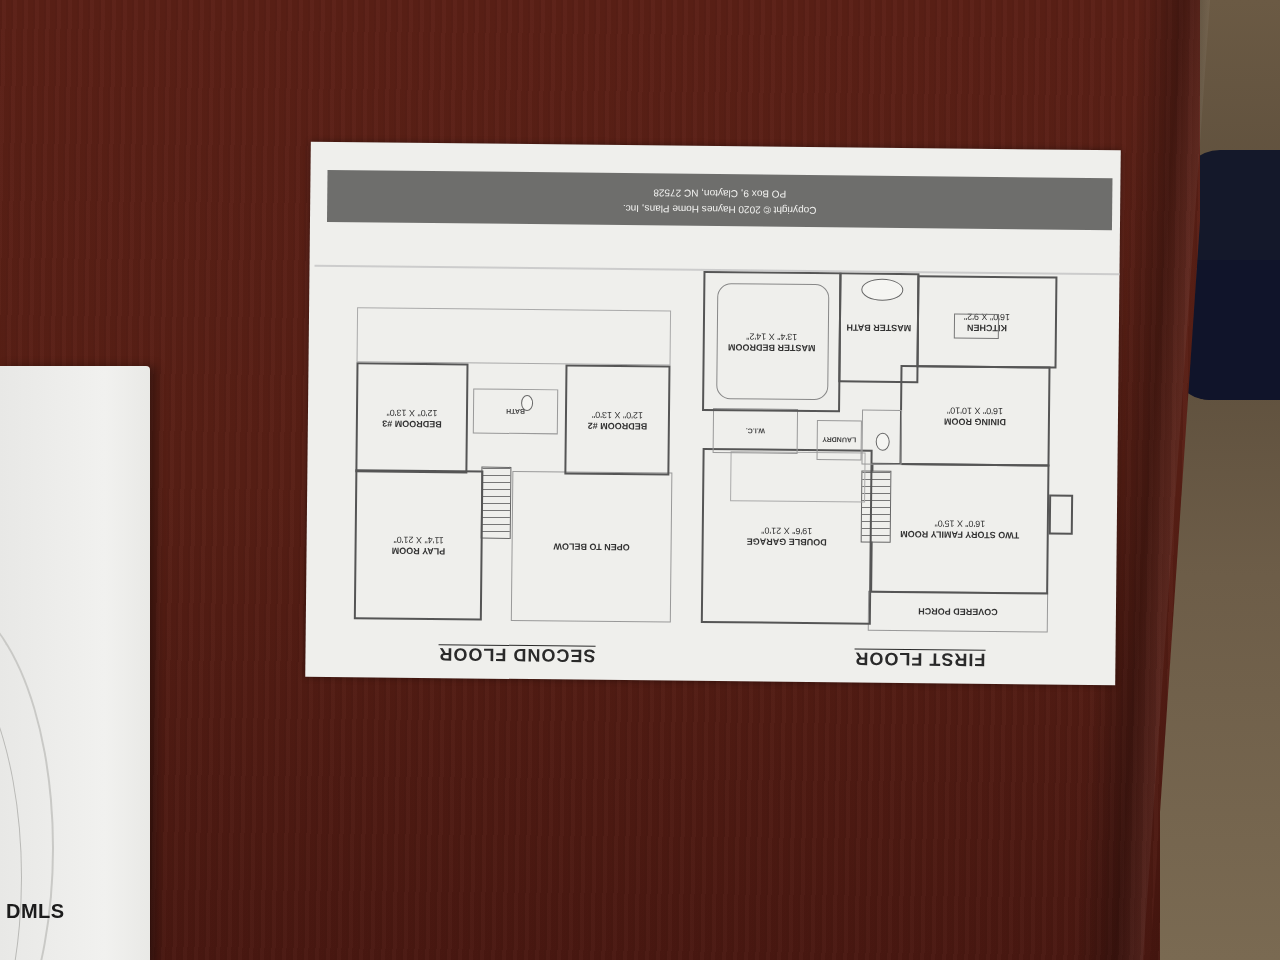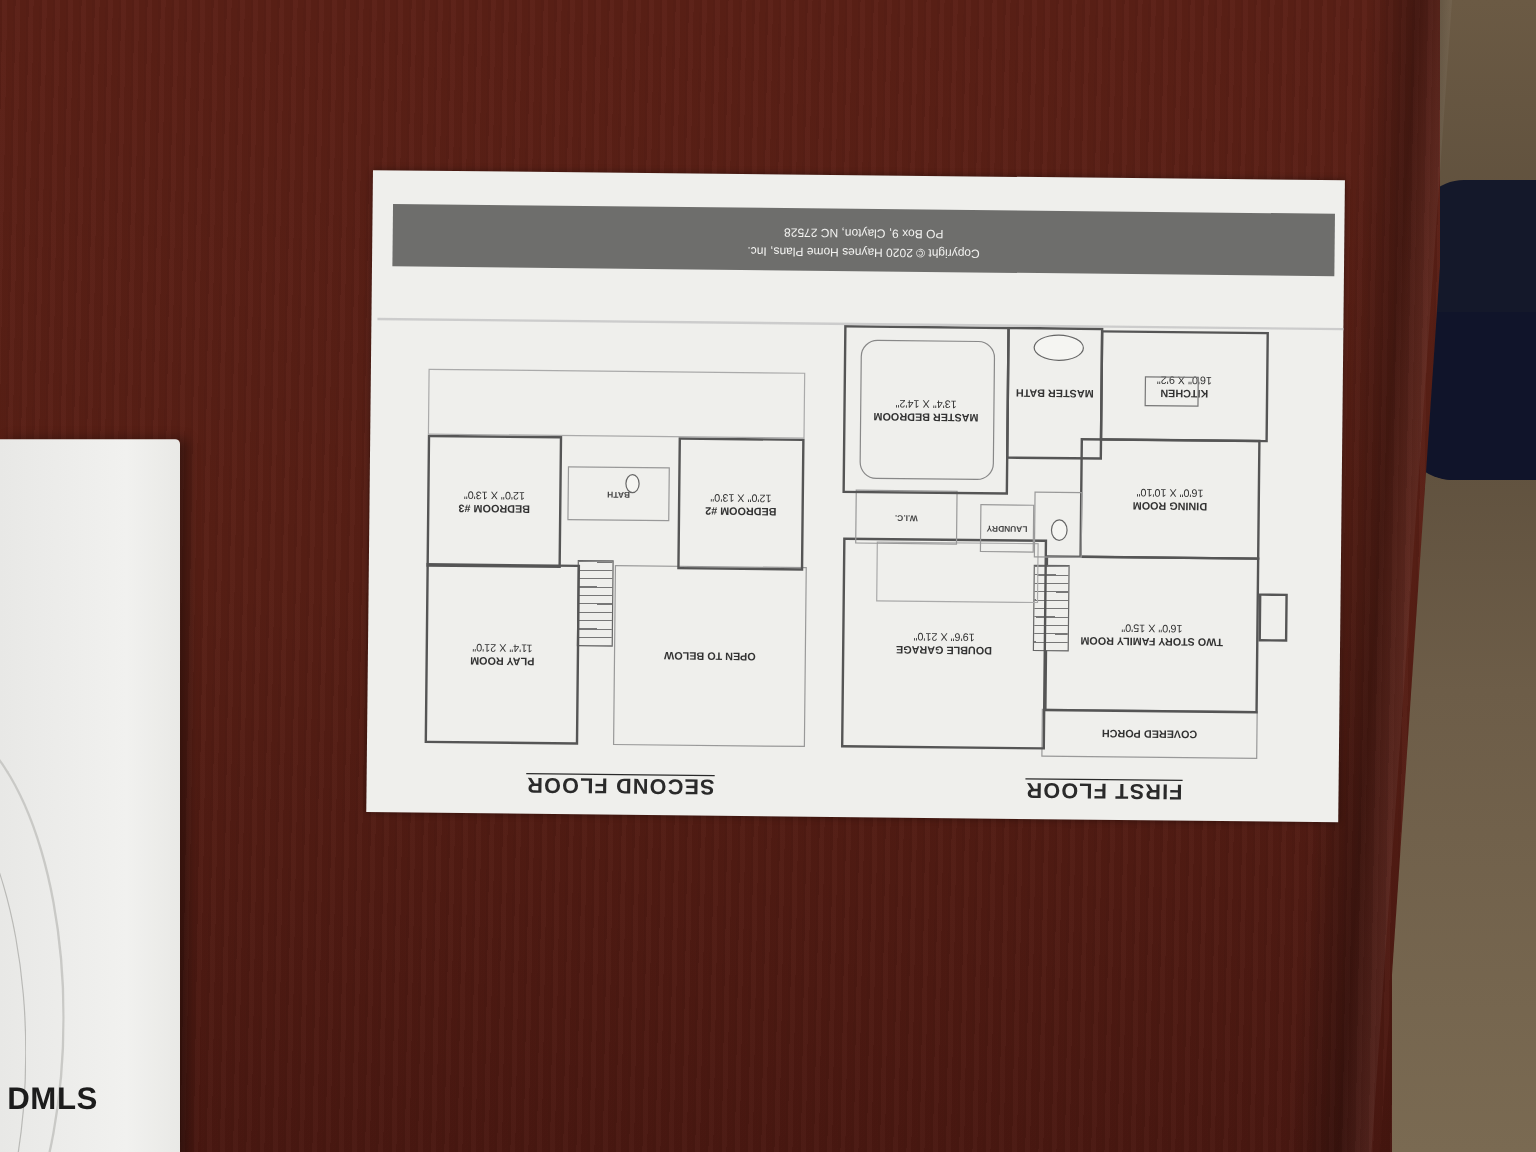--- a/index.html
+++ b/index.html
@@ -46,21 +46,21 @@
   }
   .left-paper .curve1 {
     position:absolute; left:-170px; top:230px; width:220px; height:500px;
     border:2px solid #c9c9c6; border-radius:50%; border-left-color:transparent; border-bottom-color:transparent;
   }
   .left-paper .curve2 {
     position:absolute; left:-200px; top:260px; width:220px; height:500px;
     border:1px solid #b9b9b6; border-radius:50%; border-left-color:transparent; border-bottom-color:transparent;
   }
   .watermark {
-    position:absolute; left:6px; top:900px; font-size:26px; font-weight:bold;
+    position:absolute; left:6px; top:900px; font-size:20px; font-weight:bold;
     color:#1c1c1c; letter-spacing:0.5px;
   }
 
   
   .sheet {
     position:absolute; left:308px; top:146px; width:810px; height:535px;
     background:#efefec;
     transform: rotate(180.6deg);
     box-shadow: 0 0 6px rgba(0,0,0,0.4);
   }

